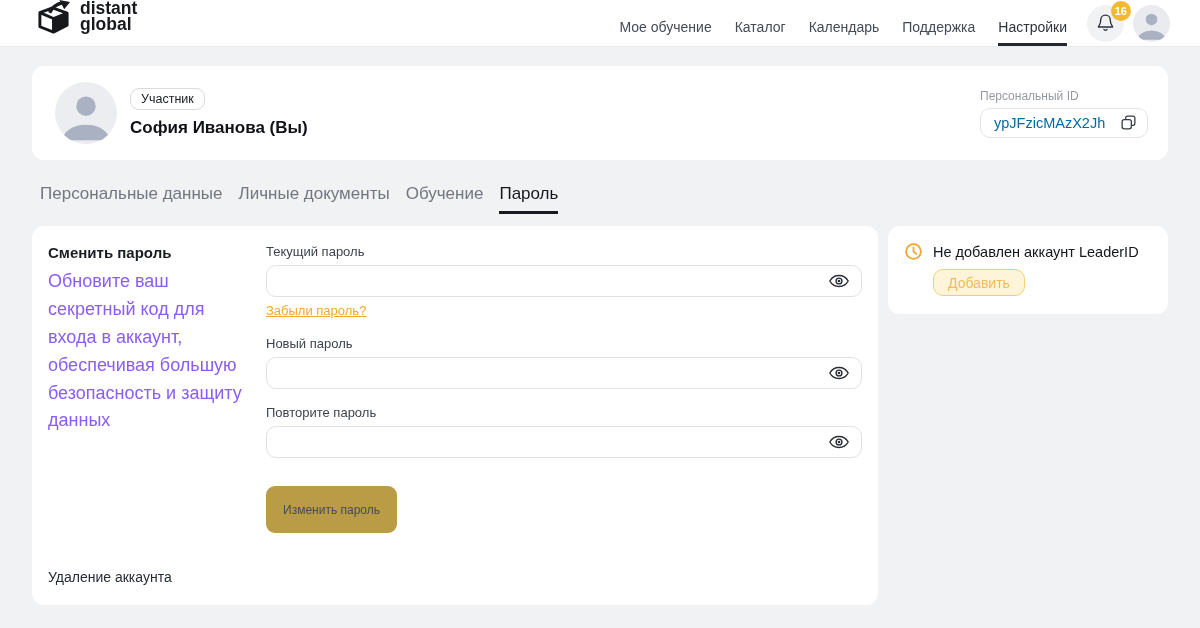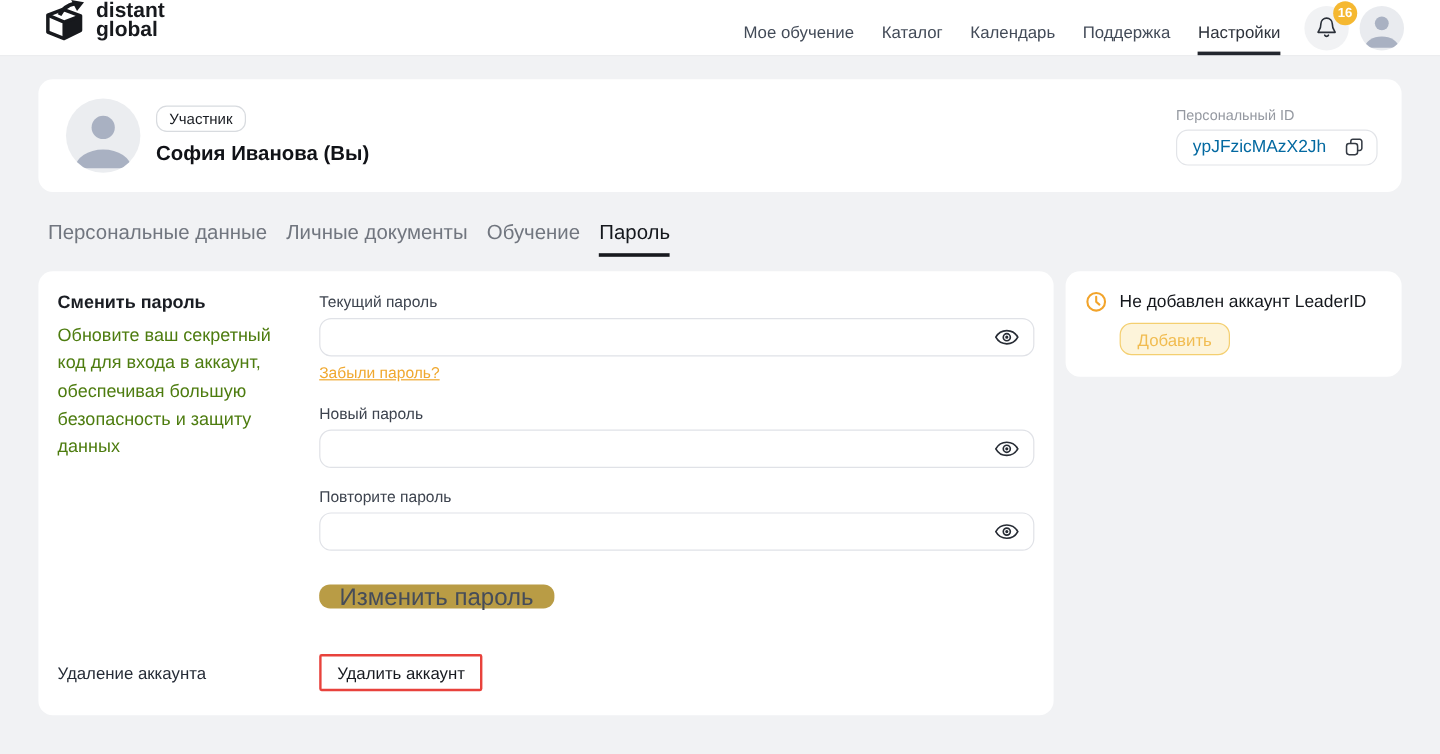--- a/index.html
+++ b/index.html
@@ -58,36 +58,36 @@
   
   .tabs { display:flex; gap:16px; margin-top:24px; padding-left:8px; }
   .tab { font-size:17px; color:#71767f; padding-bottom:7px; border-bottom:3px solid transparent; cursor:pointer; white-space:nowrap; }
   .tab.active { color:#15181d; border-bottom-color:#17191e; font-weight:500; }
   
   .cards-row { display:flex; gap:10px; margin-top:12px; align-items:flex-start; }
   .password-card { width:846px; flex:none; padding:18px 16px 20px; }
   .form-grid { display:flex; }
   .left-col { width:218px; flex:none; padding-right:20px; }
   .section-title { font-size:15px; font-weight:700; color:#1a1d23; }
-  .section-desc { margin-top:7px; font-size:15px; line-height:1.55; color:#4d7c0f; }
+  .section-desc { margin-top:7px; font-size:18px; line-height:1.55; color:#8b5cf6; }
   .fields-col { flex:1; min-width:0; }
   .field-label { font-size:13px; color:#3d434e; margin-bottom:6px; }
   .input-wrap { position:relative; }
   .text-input {
     width:100%; height:32px; border:1px solid #e0e2e7; border-radius:10px;
     padding:0 44px 0 12px; font-size:14px; font-family:inherit; color:#15181d;
     outline:none; background:#fff;
   }
   .eye-btn { position:absolute; right:12px; top:50%; transform:translateY(-50%); display:flex; cursor:pointer; }
   .forgot-link { display:inline-block; margin-top:6px; font-size:13px; color:#f0a82f; text-decoration:underline; cursor:pointer; }
   .group-first { margin-bottom:17px; }
   .group { margin-bottom:16px; }
   .submit-btn {
-    margin-top:28px; background:#b99c45; border:none; border-radius:9px; height:20px;
-    padding:0 17px; font-size:20px; font-family:inherit; color:#454c59; cursor:pointer;
+    margin-top:28px; background:#b99c45; border:none; border-radius:9px; height:47px;
+    padding:0 17px; font-size:12px; font-family:inherit; color:#454c59; cursor:pointer;
   }
   .delete-row { display:flex; align-items:center; margin-top:36px; }
   .delete-label { width:218px; flex:none; font-size:14px; color:#262c37; }
   .delete-btn {
     background:#fff; border:2px solid #e8423c; border-radius:2px; height:31px;
     padding:0 13px; font-size:14px; font-family:inherit; color:#171a20; cursor:pointer;
   }
   
   .leader-card { flex:1; padding:16px 16px 18px; }
   .leader-row { display:flex; align-items:center; gap:10px; }
@@ -252,21 +252,20 @@
               </span>
             </div>
           </div>
 
           <button class="submit-btn">Изменить пароль</button>
         </div>
       </div>
 
       <div class="delete-row">
         <div class="delete-label">Удаление аккаунта</div>
-        <button class="delete-btn">Удалить аккаунт</button>
       </div>
     </div>
 
     <div class="card leader-card">
       <div class="leader-row">
         <span style="display:flex;">
           <svg width="19" height="19" viewBox="0 0 24 24" fill="none" stroke="#f2a42b" stroke-width="2.2" stroke-linecap="round">
             <circle cx="12" cy="12" r="9.3"></circle>
             <path d="M12 6.8V12l3.4 3"></path>
           </svg>

